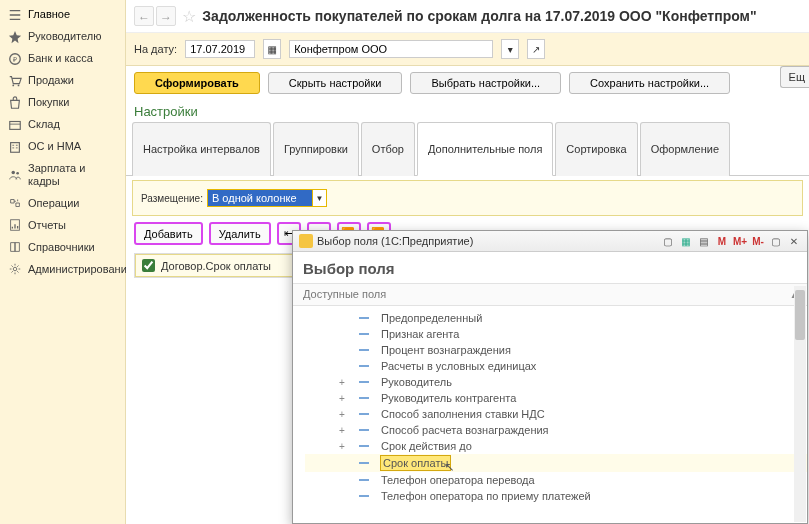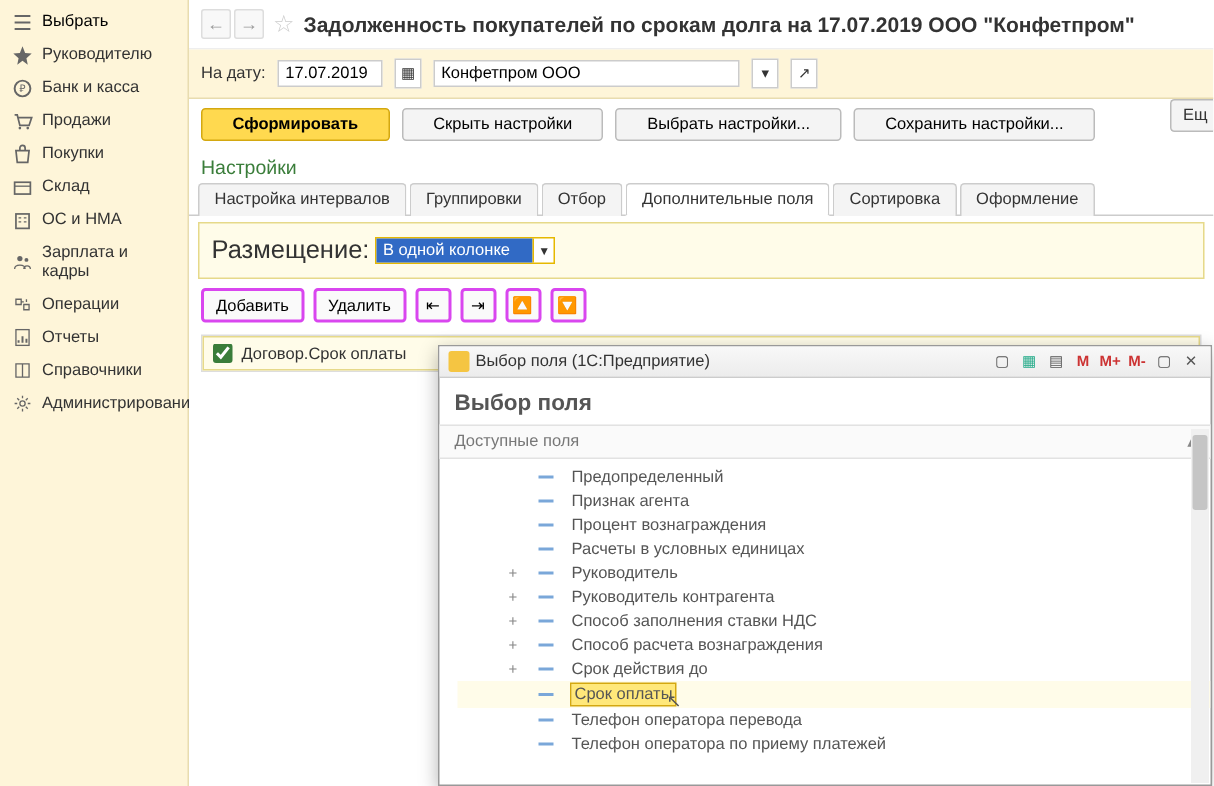--- a/index.html
+++ b/index.html
@@ -119,21 +119,21 @@
     font-size: 13px;
     padding: 4px 8px 2px;
   }
   .tabs {
     display: flex;
     padding-left: 6px;
     border-bottom: 1px solid #ccc;
     gap: 0;
   }
   .tab {
-    padding: 4px 10px;
+    padding: 20px 10px;
     font-size: 11px;
     border: 1px solid #ccc;
     border-bottom: none;
     background: #f4f4f4;
     border-radius: 3px 3px 0 0;
     margin-right: 2px;
     cursor: pointer;
     position: relative;
     top: 1px;
   }
@@ -143,21 +143,21 @@
   }
   .placement-row {
     display: flex;
     align-items: center;
     gap: 4px;
     padding: 8px;
     background: #fffce9;
     border: 1px solid #e6d98a;
     margin: 4px 6px;
   }
-  .placement-row label { font-size: 17px; }
+  .placement-row label { font-size: 10px; }
   .placement-select {
     border: 1px solid #e6b800;
     background: #fff;
     padding: 0;
     font-size: 11px;
     width: 120px;
     display: flex;
   }
   .placement-sel-val {
     background: #316ac5;
@@ -316,21 +316,21 @@
 </head>
 <body>
 
 <div class="sidebar">
   <div class="sidebar-item active">
     <span class="s-icon">
         <svg viewBox="0 0 16 16">
           <path d="M2 3h12M2 8h12M2 13h12" stroke="currentColor" stroke-width="1.5"></path>
         </svg>
       </span>
-    <span>Выбрать</span>
+    <span>Главное</span>
   </div>
   <div class="sidebar-item">
     <span class="s-icon">
         <svg viewBox="0 0 16 16">
           <path d="M8 1l2 5 5 .5-4 3.5 1 5-4-3-4 3 1-5-4-3.5 5-.5z" fill="currentColor"></path>
         </svg>
       </span>
     <span>Руководителю</span>
   </div>
   <div class="sidebar-item">

